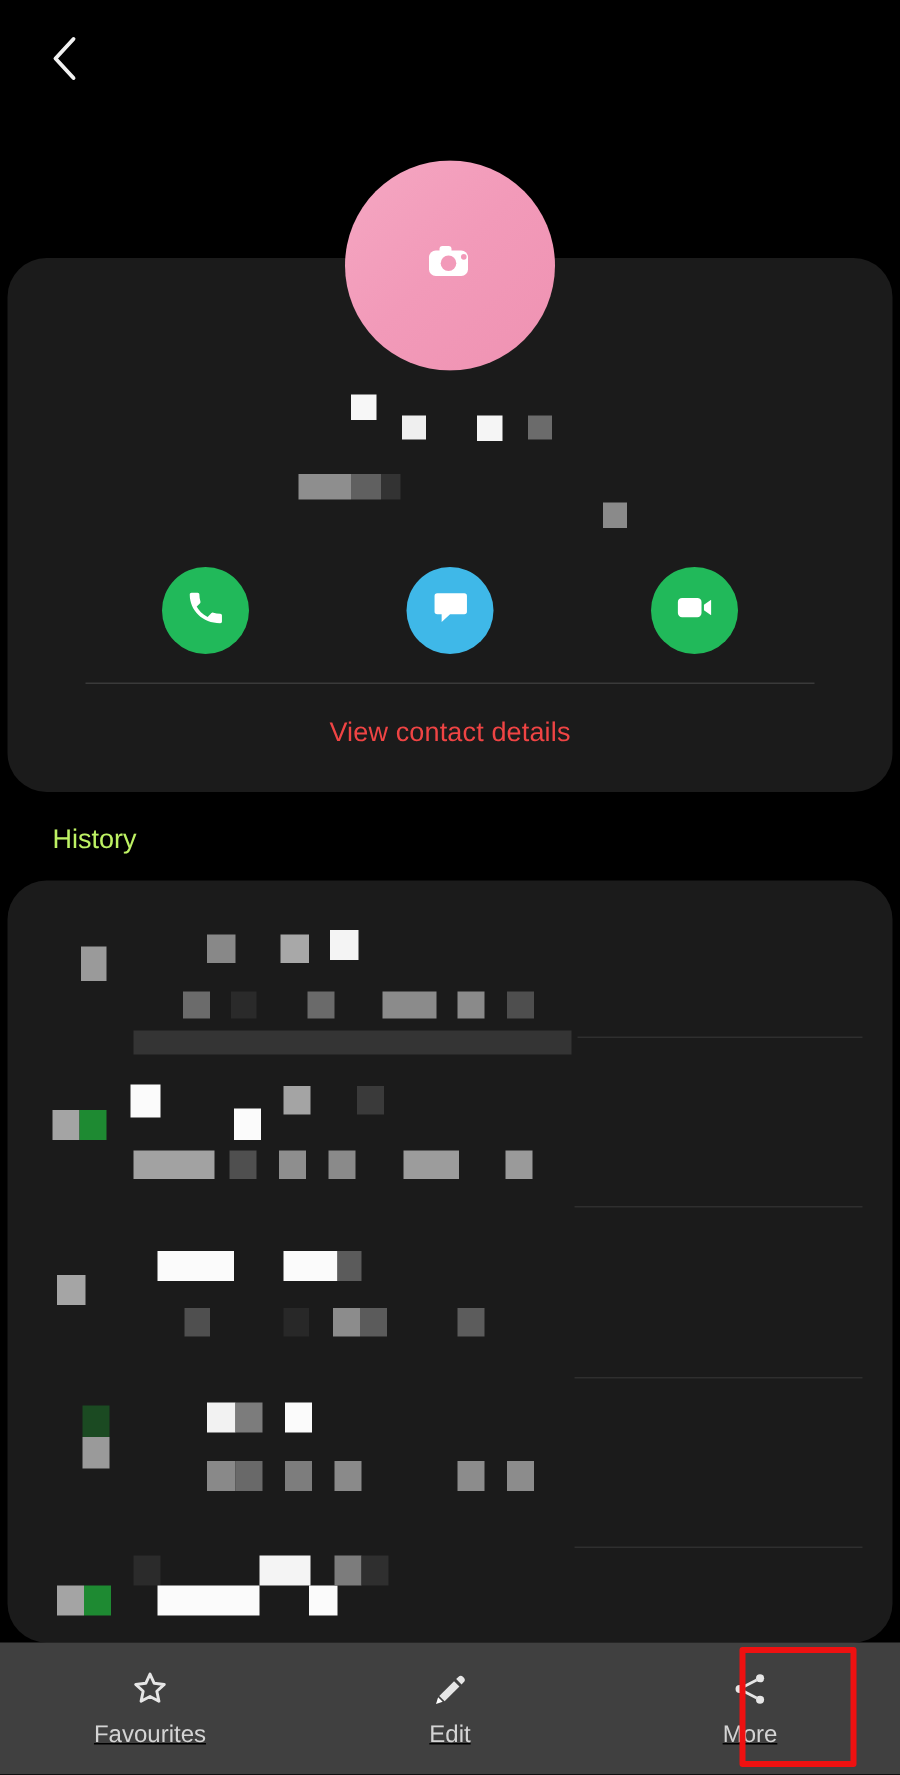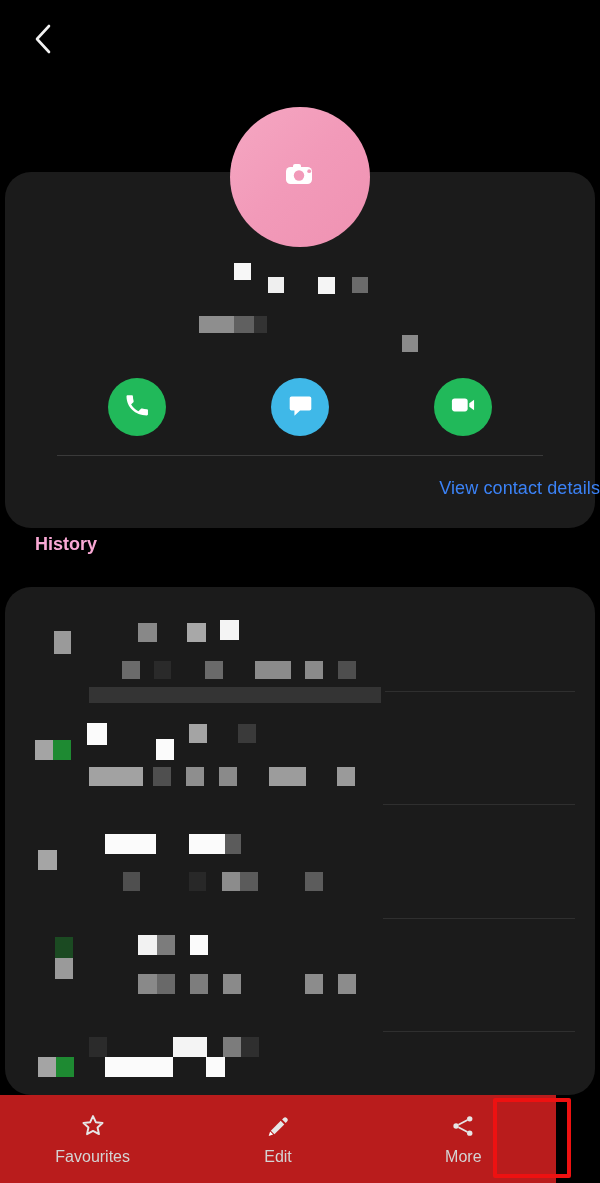--- a/index.html
+++ b/index.html
@@ -66,48 +66,49 @@
   #btn-message { left:266px; }
   #btn-video { left:429px; }
 
   #card-divider {
     position:absolute; left:57px; top:455px;
     width:486px; height:1px;
     background:#3a3a3a;
   }
   #view-details {
     position:absolute; left:0; top:478px; width:600px;
-    text-align:right;
-    color:#3b82f6; font-size:18px; letter-spacing:.1px;
+    text-align:center;
+    color:#ef4444; font-size:18px; letter-spacing:.1px;
     cursor:pointer;
   }
 
   
   #history-label {
-    position:absolute; left:35px; top:534px;
-    color:#f9a8d4; font-size:18px;font-weight:bold;
+    position:absolute; left:35px; top:549px;
+    color:#bef264; font-size:18px;
   }
   #history-card {
     position:absolute; left:5px; top:587px;
     width:590px; height:508px;
     background:#1b1b1b;
     border-radius:26px;
     overflow:hidden;
   }
   .hist-row { position:absolute; left:0; width:590px; cursor:pointer; }
   .hist-divider {
     position:absolute; height:1px; background:#2f2f2f;
   }
 
   
   #bottom-nav {
     position:absolute; left:0; top:1095px;
-    width:556px; height:88px;
-    background:#b91c1c;
+    width:600px; height:88px;
+    background:#404040;
     display:flex;
+    text-decoration:underline;
   }
   .nav-item {
     flex:1 1 0;
     display:flex; flex-direction:column;
     align-items:center; justify-content:center;
     gap:9px;
     cursor:pointer;
     position:relative;
   }
   .nav-label { color:#d4d4d4; font-size:16px; }

